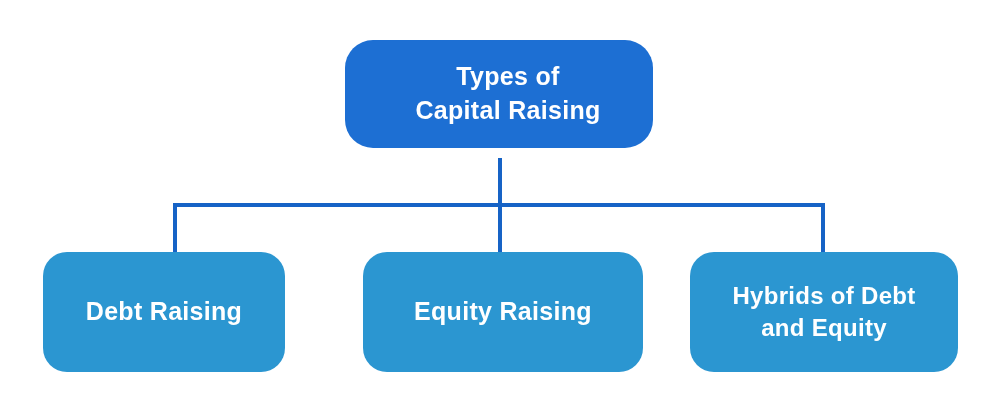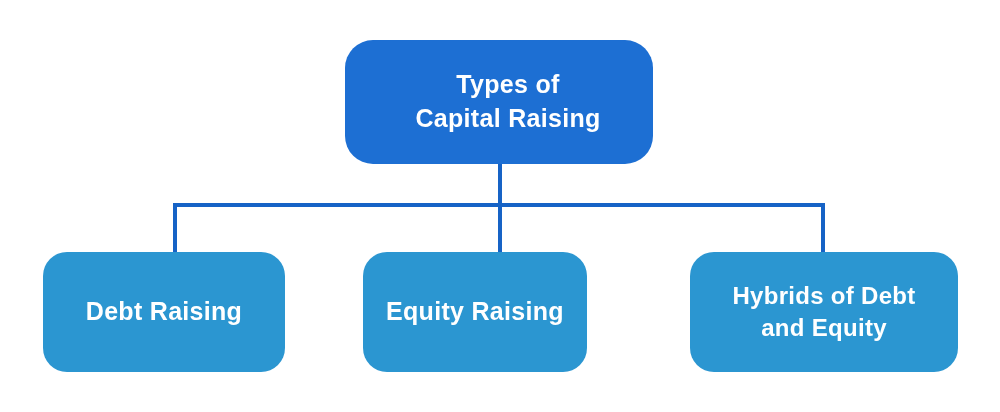--- a/index.html
+++ b/index.html
@@ -23,39 +23,39 @@
     text-align: center;
     color: var(--text, #ffffff);
     font-weight: 700;
     white-space: pre-line;
     box-sizing: border-box;
   }
   .node-root {
     left: 345px;
     top: 40px;
     width: 308px;
-    height: 124px;
+    height: 108px;
     background: var(--root-fill, #1d6fd3);
     border-radius: 28px;
     font-size: 25px;
     line-height: 1.35;
     letter-spacing: 0.3px;
     padding-left: 18px;
   }
   .node-child {
     top: 252px;
     height: 120px;
     background: var(--child-fill, #2b96d1);
     border-radius: 24px;
     font-size: 25px;
     line-height: 1.35;
     letter-spacing: 0.3px;
   }
   .node-child.debt   { left: 43px;  width: 242px; }
-  .node-child.equity { left: 363px; width: 224px; }
+  .node-child.equity { left: 363px; width: 280px; }
   .node-child.hybrid { left: 690px; width: 268px; font-size: 24px; }
   .connector {
     position: absolute;
     background: var(--connector, #1663c6);
   }
   .conn-stem       { left: 498px; top: 158px; width: 4px;   height: 94px; }
   .conn-rail       { left: 173px; top: 203px; width: 652px; height: 4px;  }
   .conn-drop-left  { left: 173px; top: 203px; width: 4px;   height: 49px; }
   .conn-drop-right { left: 821px; top: 203px; width: 4px;   height: 49px; }
 </style>

